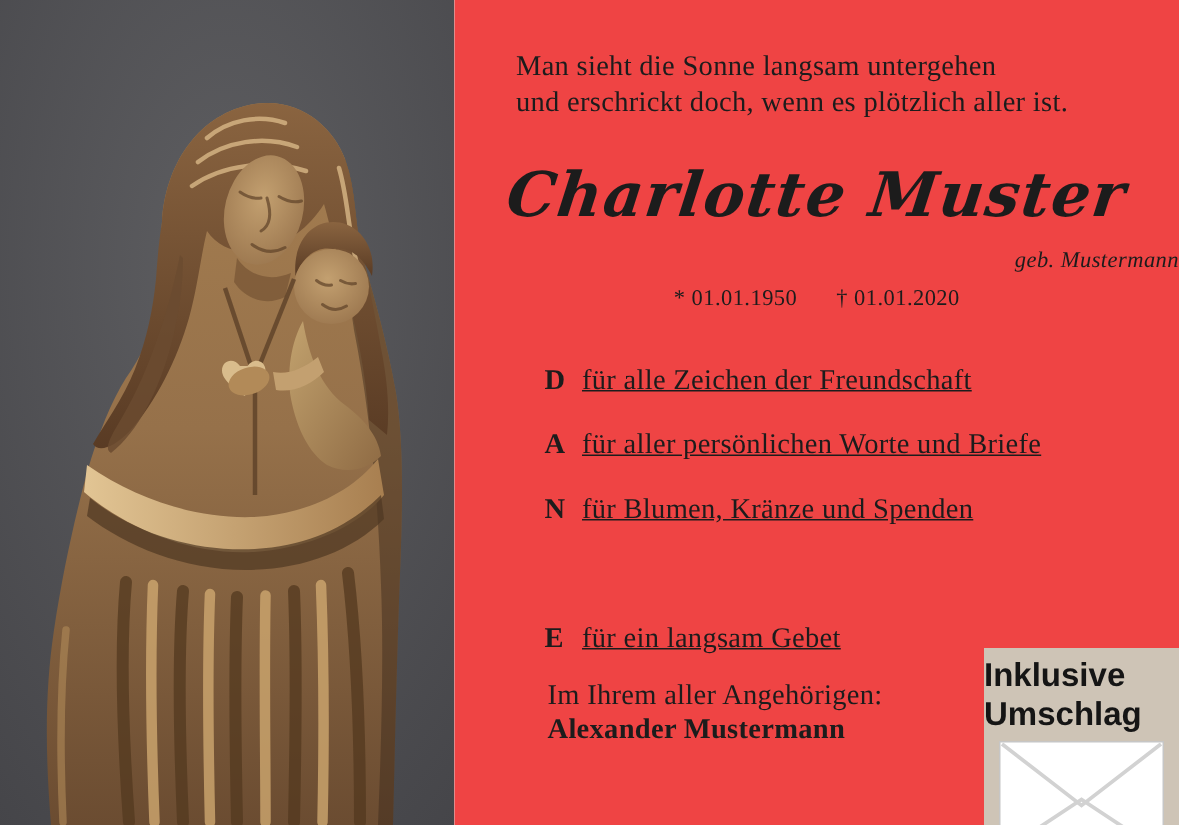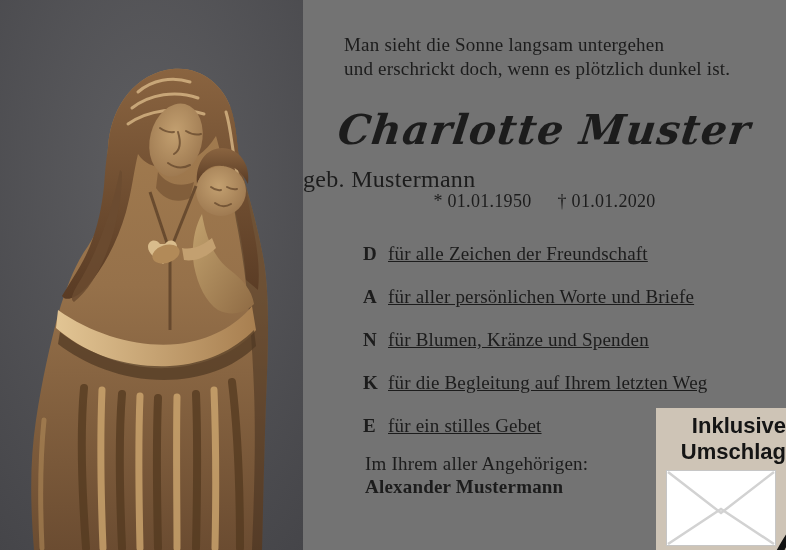--- a/index.html
+++ b/index.html
@@ -8,54 +8,54 @@
     font-family:"Liberation Serif",serif;
   }
   
   .photo-panel{
     position:absolute;left:0;top:0;width:303px;height:550px;overflow:hidden;
   }
   .photo-panel svg{display:block;}
   
   .text-panel{
     position:absolute;left:303px;top:0;width:483px;height:550px;
-    background:#737373;color:#1c1c1c;
+    background:#ef4444;color:#1c1c1c;
   }
   .quote{
     position:absolute;left:41px;top:33px;
     font-size:19px;line-height:24px;letter-spacing:.2px;white-space:nowrap;
   }
   .name{
     position:absolute;left:0;top:106px;width:100%;text-align:center;
     font-family:"DejaVu Serif",serif;font-style:italic;font-weight:bold;
     font-size:41px;letter-spacing:1px;transform:skewX(-7deg);white-space:nowrap;
   }
   .maiden{
-    position:absolute;left:0;top:166px;width:100%;text-align:left;
-    font-size:24px;letter-spacing:.3px;
+    position:absolute;left:0;top:166px;width:100%;text-align:right;
+    font-size:15px;letter-spacing:.3px;font-style:italic;
   }
   .dates{
     position:absolute;left:0;top:191px;width:100%;text-align:center;
-    font-size:18px;letter-spacing:.3px;
+    font-size:15px;letter-spacing:.3px;
   }
   .dates .birth{margin-right:26px;}
   .acrostic-row{
     position:absolute;left:60px;white-space:nowrap;font-size:19px;letter-spacing:.2px;text-decoration:underline;
   }
   .acrostic-row .letter{display:inline-block;width:25px;font-weight:bold;}
   .r0{top:243px}.r1{top:286px}.r2{top:329px}.r3{top:372px}.r4{top:415px}
   .closing-block{
     position:absolute;left:62px;top:452px;font-size:19px;line-height:23px;
     letter-spacing:.2px;white-space:nowrap;
   }
   .signature{font-weight:bold;}
   
   .badge{
-    position:absolute;right:0;bottom:0;width:130px;height:142px;
-    background:#cec4b6;text-align:right;
+    position:absolute;right:0;bottom:0;width:130px;height:118px;
+    background:#cec4b6;text-align:left;
   }
   .badge-title{
     padding-top:5px;font-family:"Liberation Sans",sans-serif;
     font-weight:bold;font-size:22px;line-height:26px;color:#151515;
   }
   .envelope{
     position:relative;width:110px;height:76px;margin:5px auto 0;
     background:#ffffff;border:1px solid #c6c6c6;box-sizing:border-box;
   }
   .envelope svg{display:block;}
@@ -180,45 +180,42 @@
         <path d="M214,390 C216,440 216,500 215,548"></path>
       </g>
       <path d="M44,420 C40,460 40,505 42,548" stroke="#b08a58" stroke-width="5" fill="none" opacity="0.6" stroke-linecap="round"></path>
     </svg>
   </div>
 
   <div class="text-panel">
 
     <div class="quote">
       <div>Man sieht die Sonne langsam untergehen</div>
-      <div>und erschrickt doch, wenn es plötzlich dunkel ist.</div>
+      <div>und erschrickt doch, wenn es plötzlich aller ist.</div>
     </div>
 
     <div class="name">Charlotte Muster</div>
 
     <div class="maiden">geb. Mustermann</div>
 
     <div class="dates">
       <span class="birth">* 01.01.1950</span><span class="death">† 01.01.2020</span>
     </div>
 
     <div class="acrostic-row r0">
       <span class="letter">D</span><span class="rtext">für alle Zeichen der Freundschaft</span>
     </div>
     <div class="acrostic-row r1">
       <span class="letter">A</span><span class="rtext">für aller persönlichen Worte und Briefe</span>
     </div>
     <div class="acrostic-row r2">
       <span class="letter">N</span><span class="rtext">für Blumen, Kränze und Spenden</span>
     </div>
-    <div class="acrostic-row r3">
-      <span class="letter">K</span><span class="rtext">für die Begleitung auf Ihrem letzten Weg</span>
-    </div>
     <div class="acrostic-row r4">
-      <span class="letter">E</span><span class="rtext">für ein stilles Gebet</span>
+      <span class="letter">E</span><span class="rtext">für ein langsam Gebet</span>
     </div>
 
     <div class="closing-block">
       <div class="closing">Im Ihrem aller Angehörigen:</div>
       <div class="signature">Alexander Mustermann</div>
     </div>
 
     <div class="badge">
       <div class="badge-title">
         <div>Inklusive</div>

